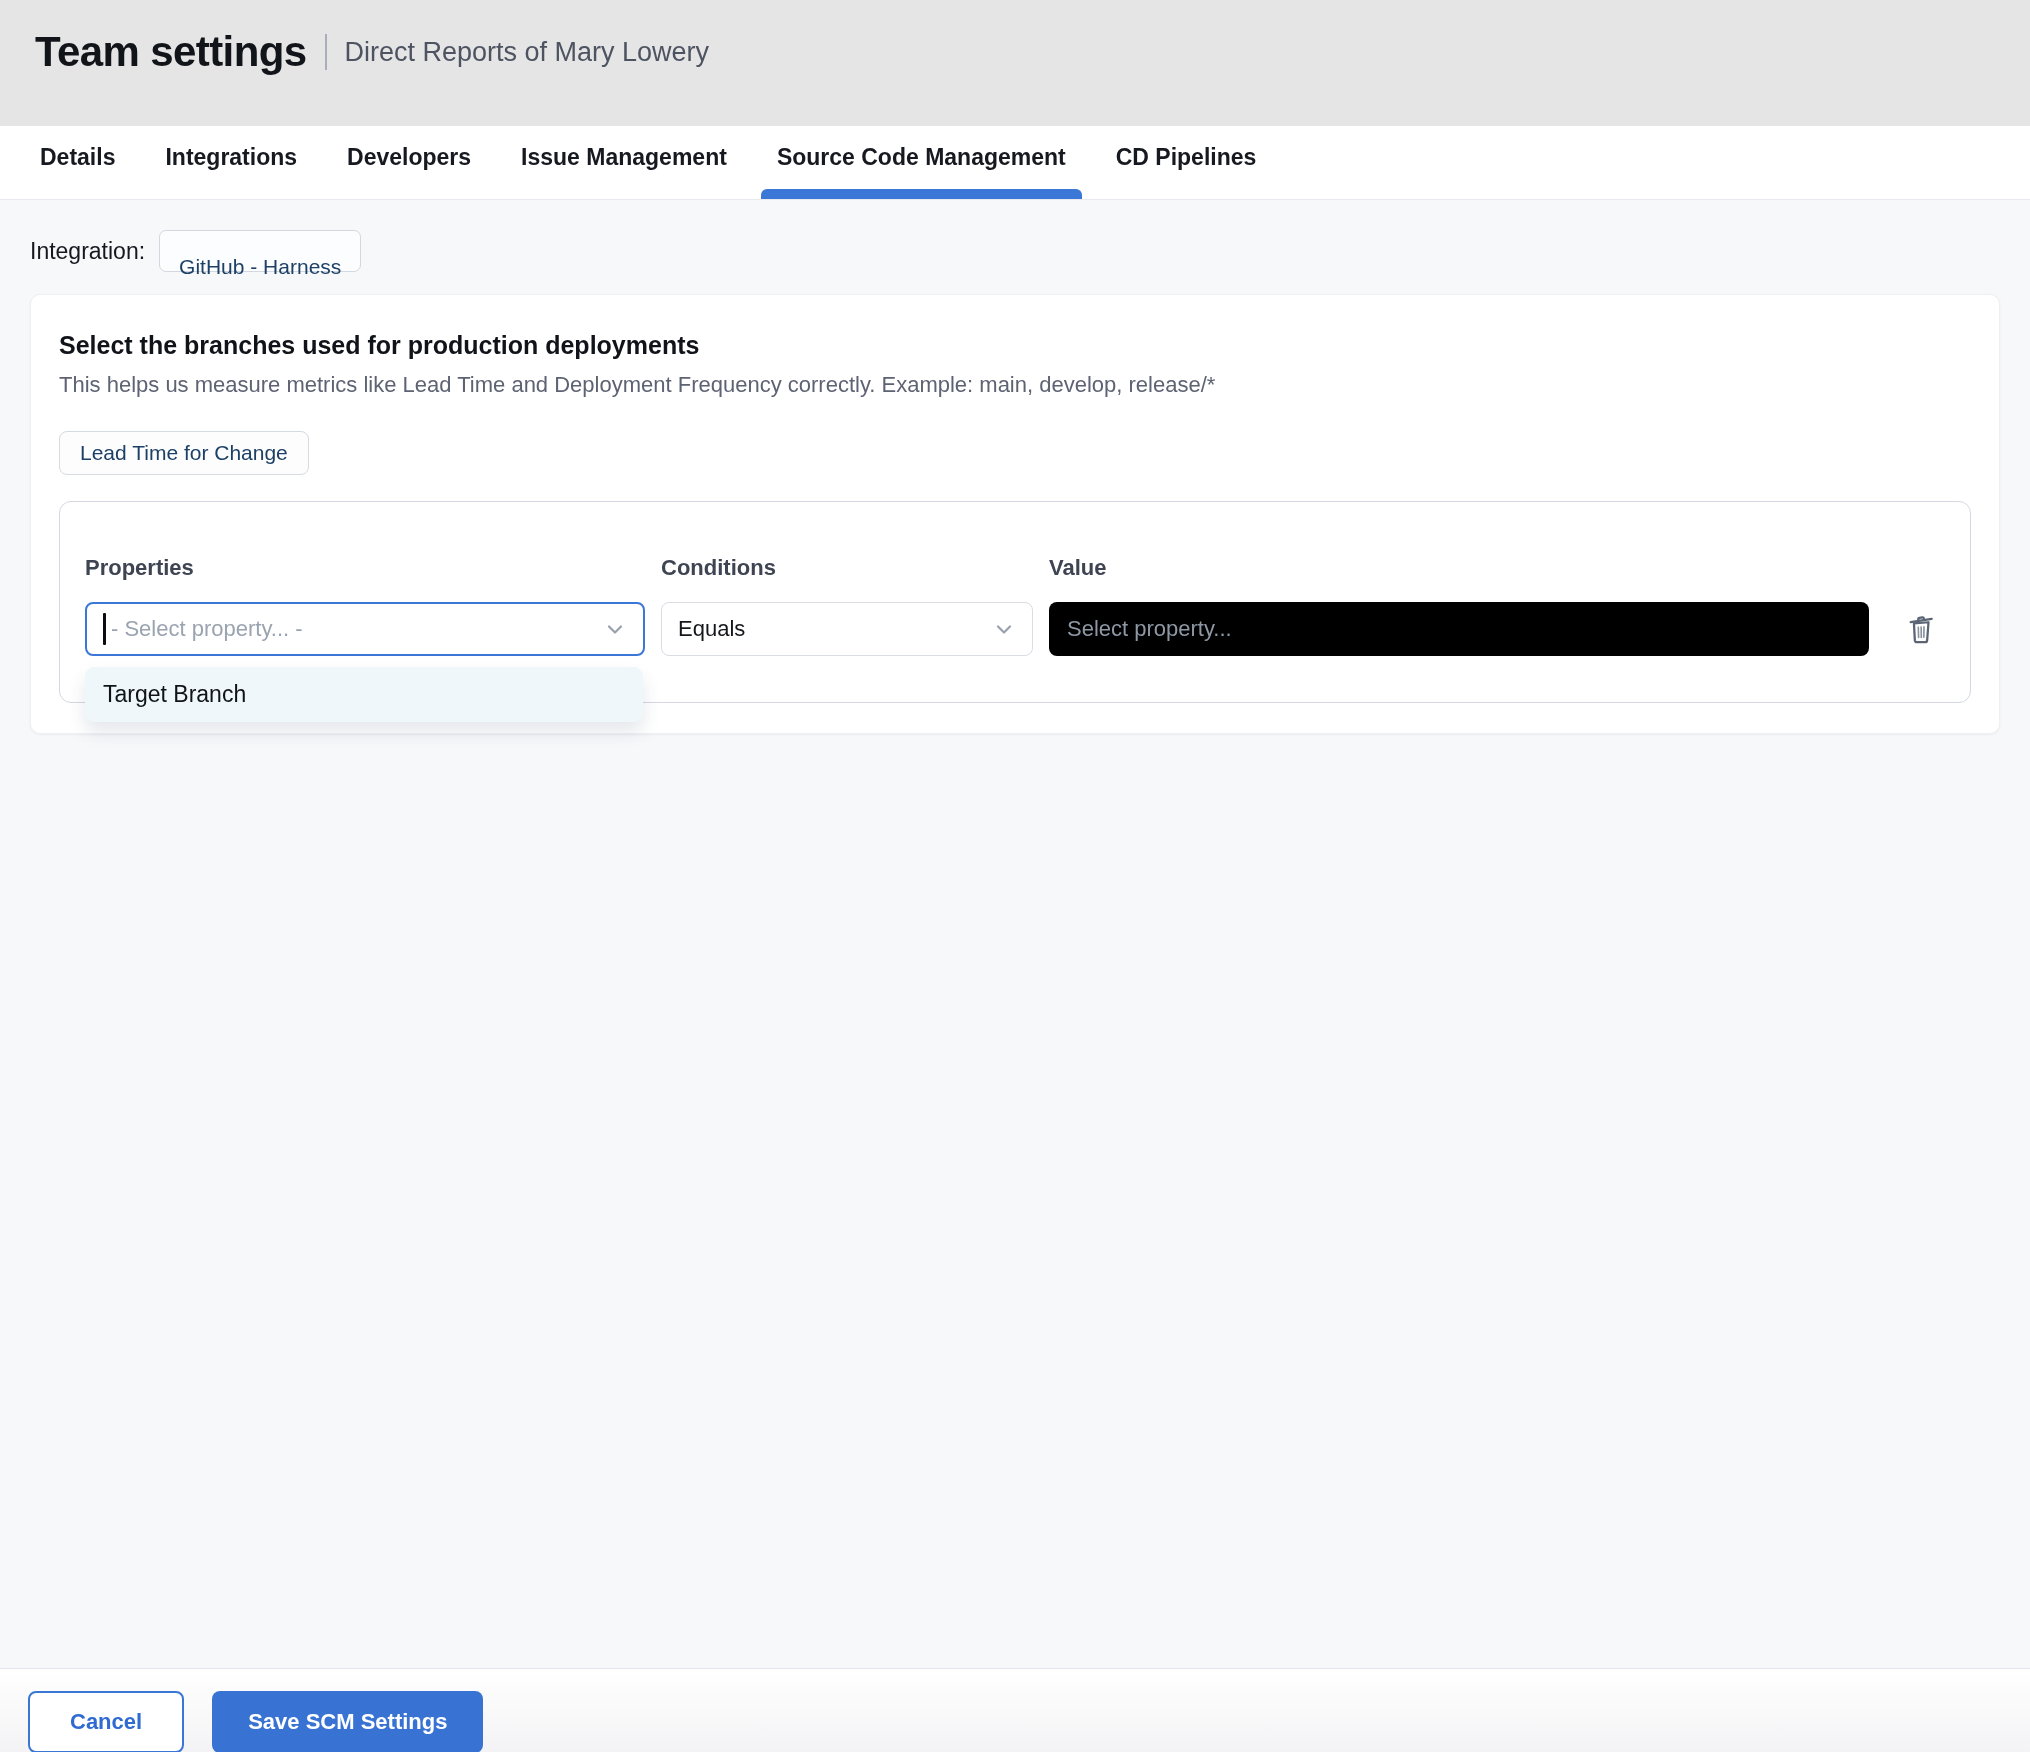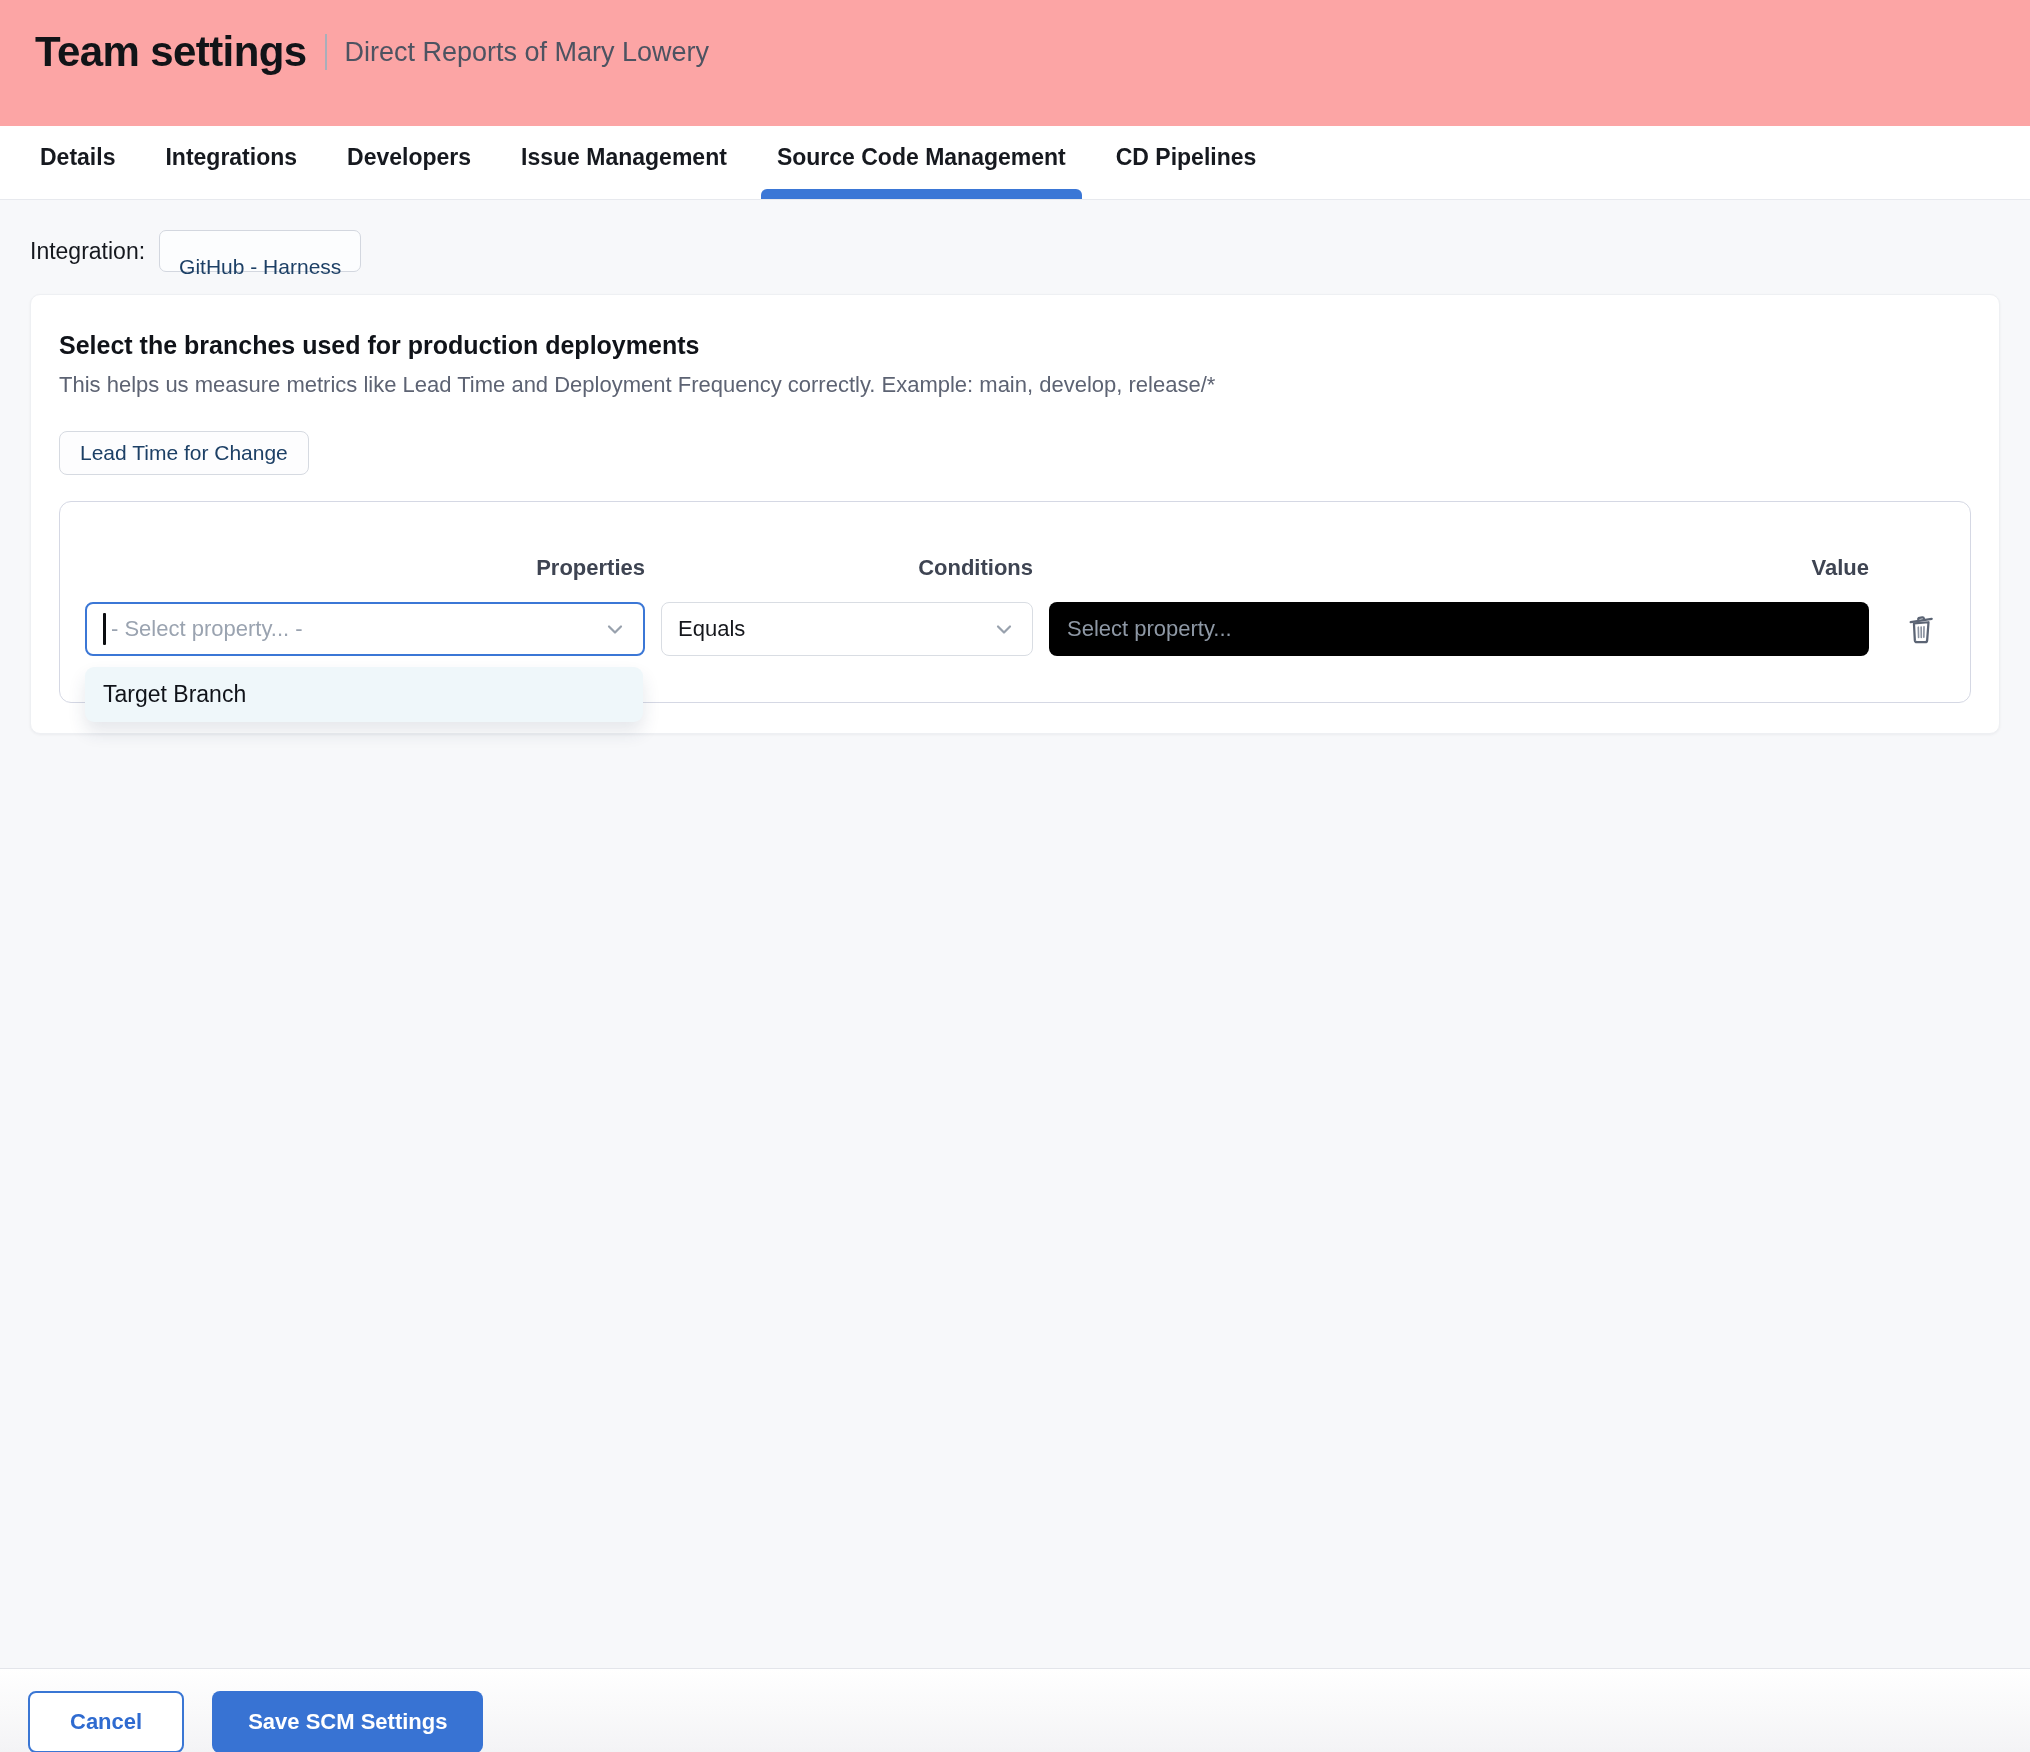--- a/index.html
+++ b/index.html
@@ -1,20 +1,20 @@
 <!DOCTYPE html>
 <html><head>
 <meta charset="utf-8">
 <style>
   * { margin:0; padding:0; box-sizing:border-box; }
   html,body { width:2030px; height:1752px; overflow:hidden;
     font-family:"Liberation Sans", sans-serif; background:#f7f8fa; color:#15181e; }
 
   
-  .header { background:#fca5a5; height:126px; padding:28px 0 0 35px; }
+  .header { background:#e5e5e5; height:126px; padding:28px 0 0 35px; }
   .title-row { display:flex; align-items:center; gap:18px; }
   .page-title { font-size:42px; font-weight:800; letter-spacing:-0.6px; color:#111418; }
   .title-divider { width:2px; height:36px; background:#a9aeba; }
   .page-subtitle { font-size:27px; color:#4d5361; }
 
   
   .tabbar { background:#fff; height:74px; display:flex; gap:50px; padding-left:40px;
             border-bottom:1px solid #e7e9ee; }
   .tab { position:relative; height:100%; padding-top:18px; font-size:23px; font-weight:700;
          color:#16191f; cursor:pointer; white-space:nowrap; }
@@ -39,21 +39,21 @@
        font-size:21px; color:#1d4066; }
 
   .filter-box { position:relative; margin-top:26px; height:202px;
        border:1.5px solid #d5d8e4; border-radius:12px; background:#fff;
        padding:52px 25px 0 25px; }
   .filter-row { display:flex; gap:16px; }
   .fcol { display:flex; flex-direction:column; }
   .fcol-props { width:560px; }
   .fcol-cond  { width:372px; }
   .fcol-value { flex:1; }
-  .flabel { font-size:22px; font-weight:700; color:#3e4452; line-height:28px; margin-bottom:20px;text-align:right; }
+  .flabel { font-size:22px; font-weight:700; color:#3e4452; line-height:28px; margin-bottom:20px; }
 
   .select { height:54px; border-radius:8px; display:flex; align-items:center;
             padding:0 16px; font-size:22px; background:#fff; cursor:pointer; }
   .select-focused { border:2px solid #3b77d6; }
   .select-normal  { border:1.5px solid #d9dde3; }
   .text-caret { width:3px; height:32px; background:#0b0d10; border-radius:1px; margin-right:5px; }
   .placeholder { color:#9aa3b0; }
   .select-value { color:#15171c; }
   .spacer { flex:1; }
   .chev { flex:none; }

